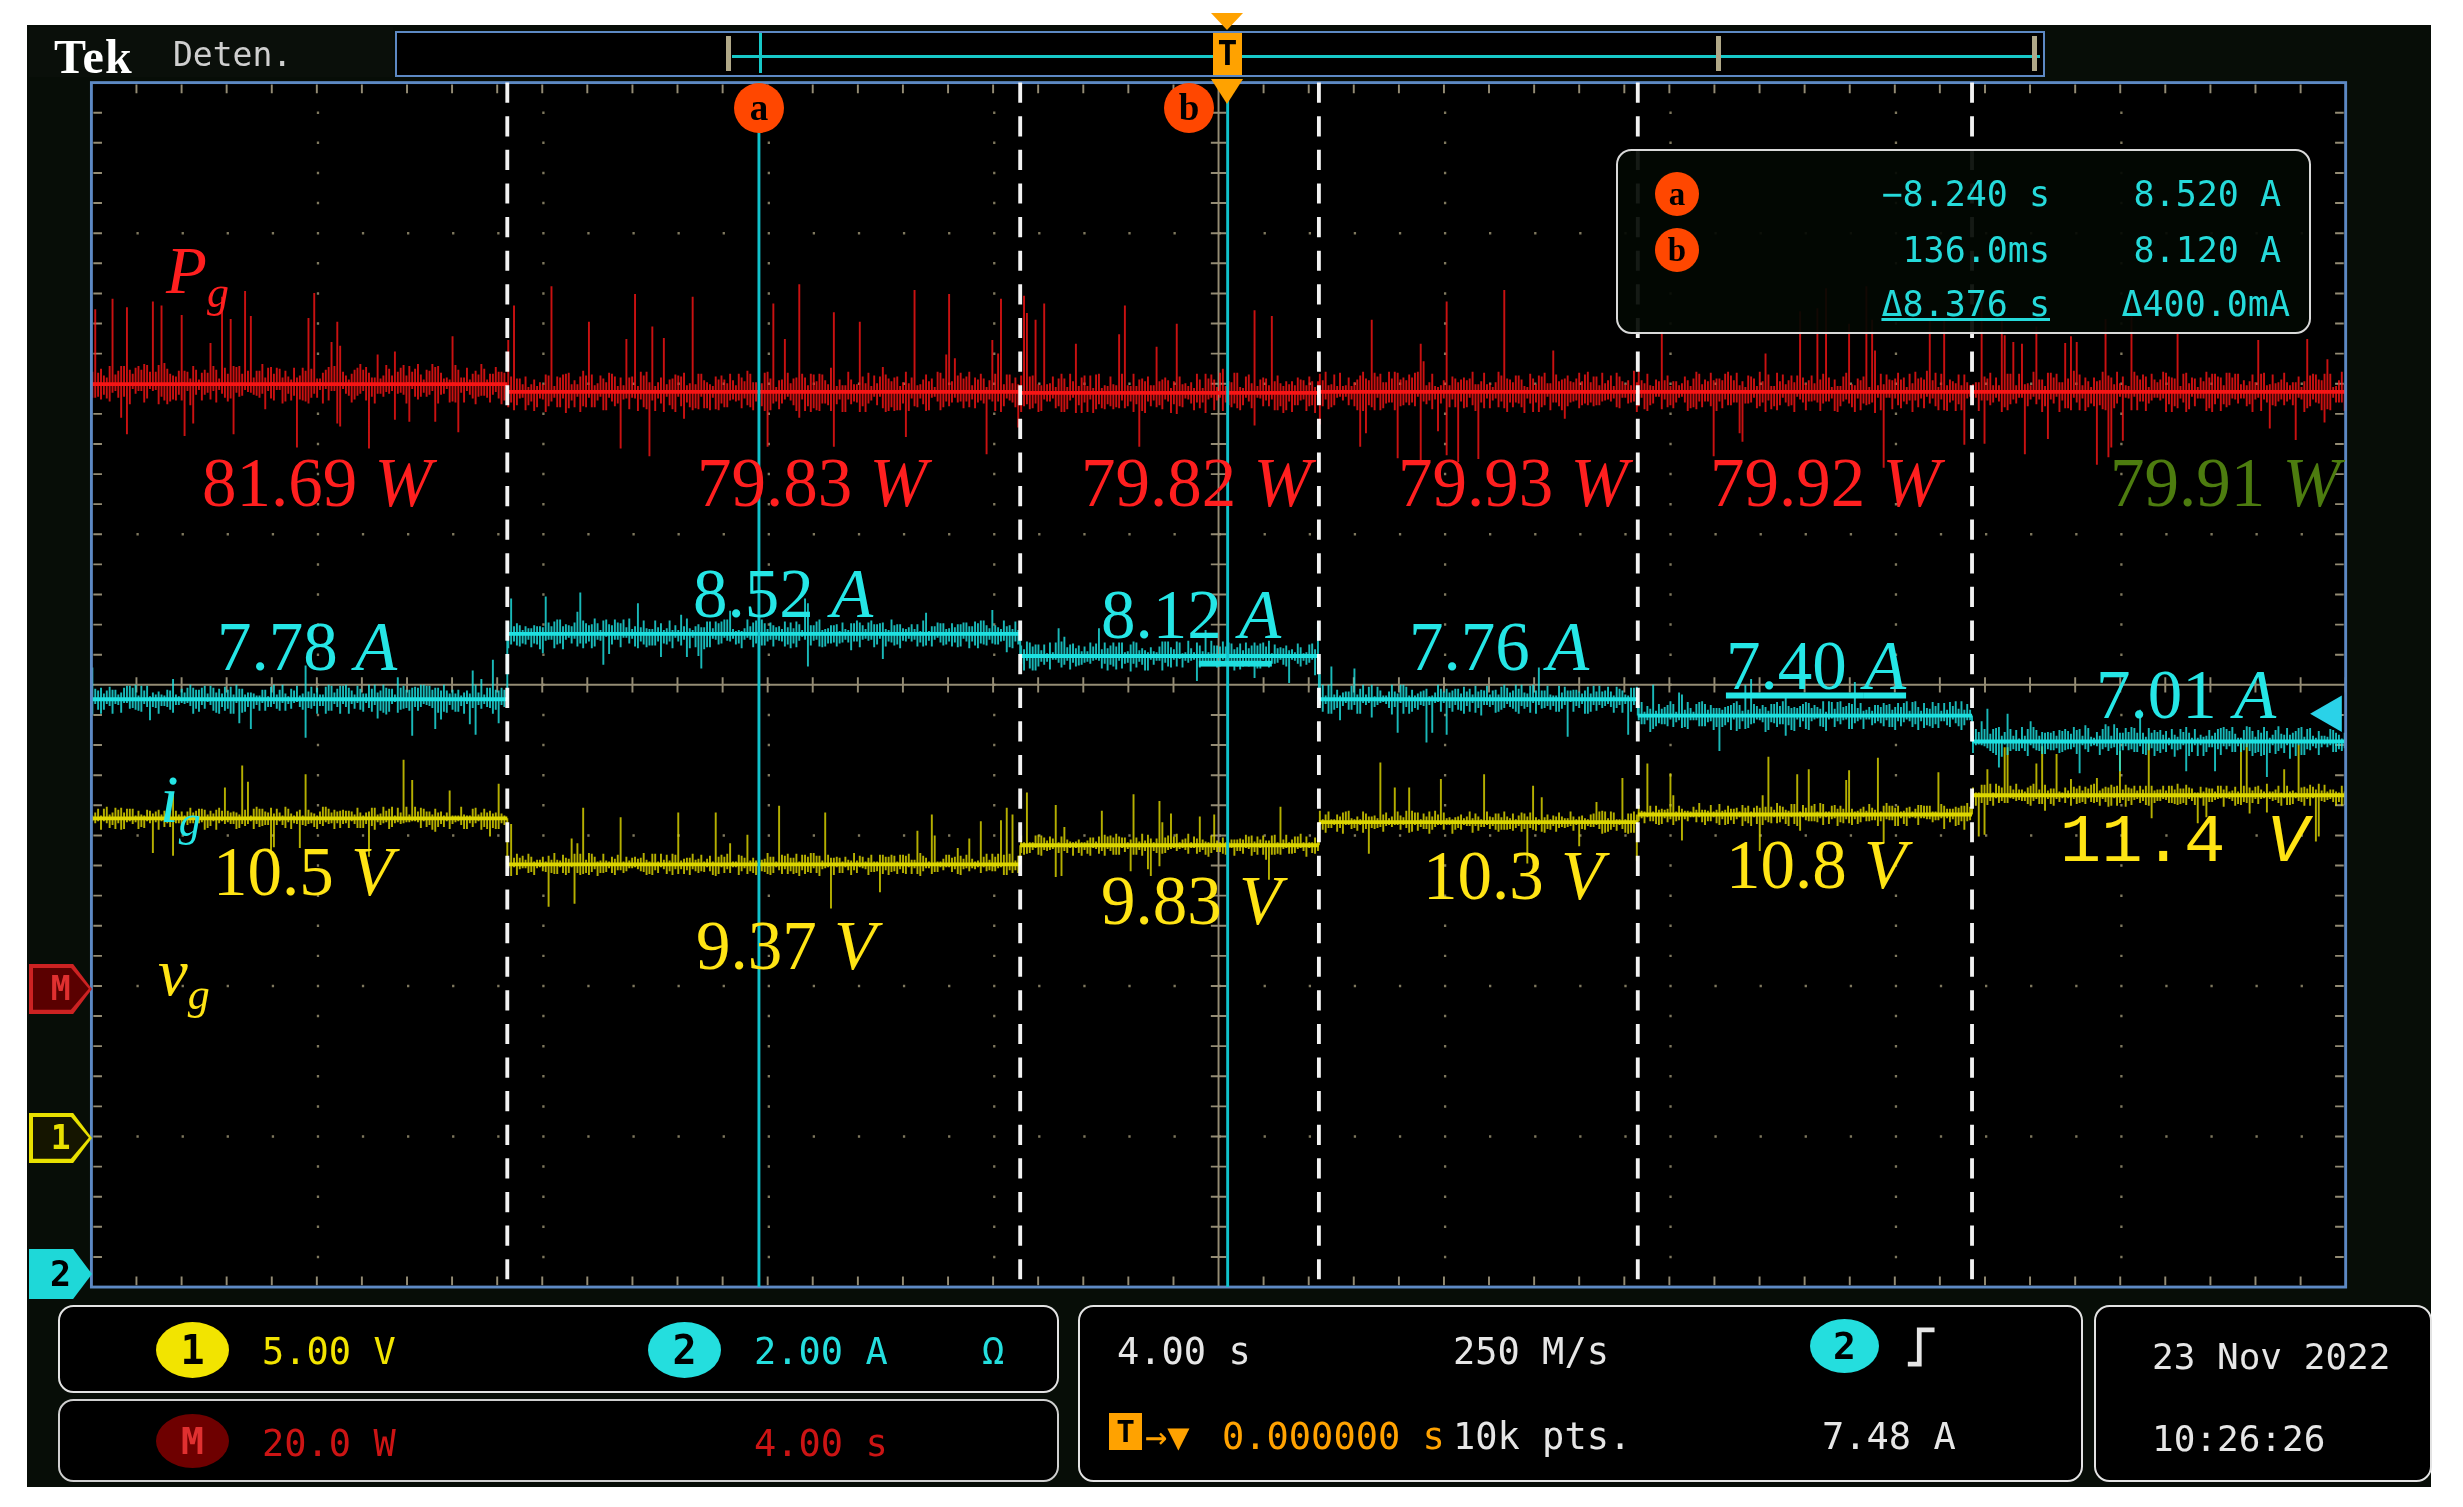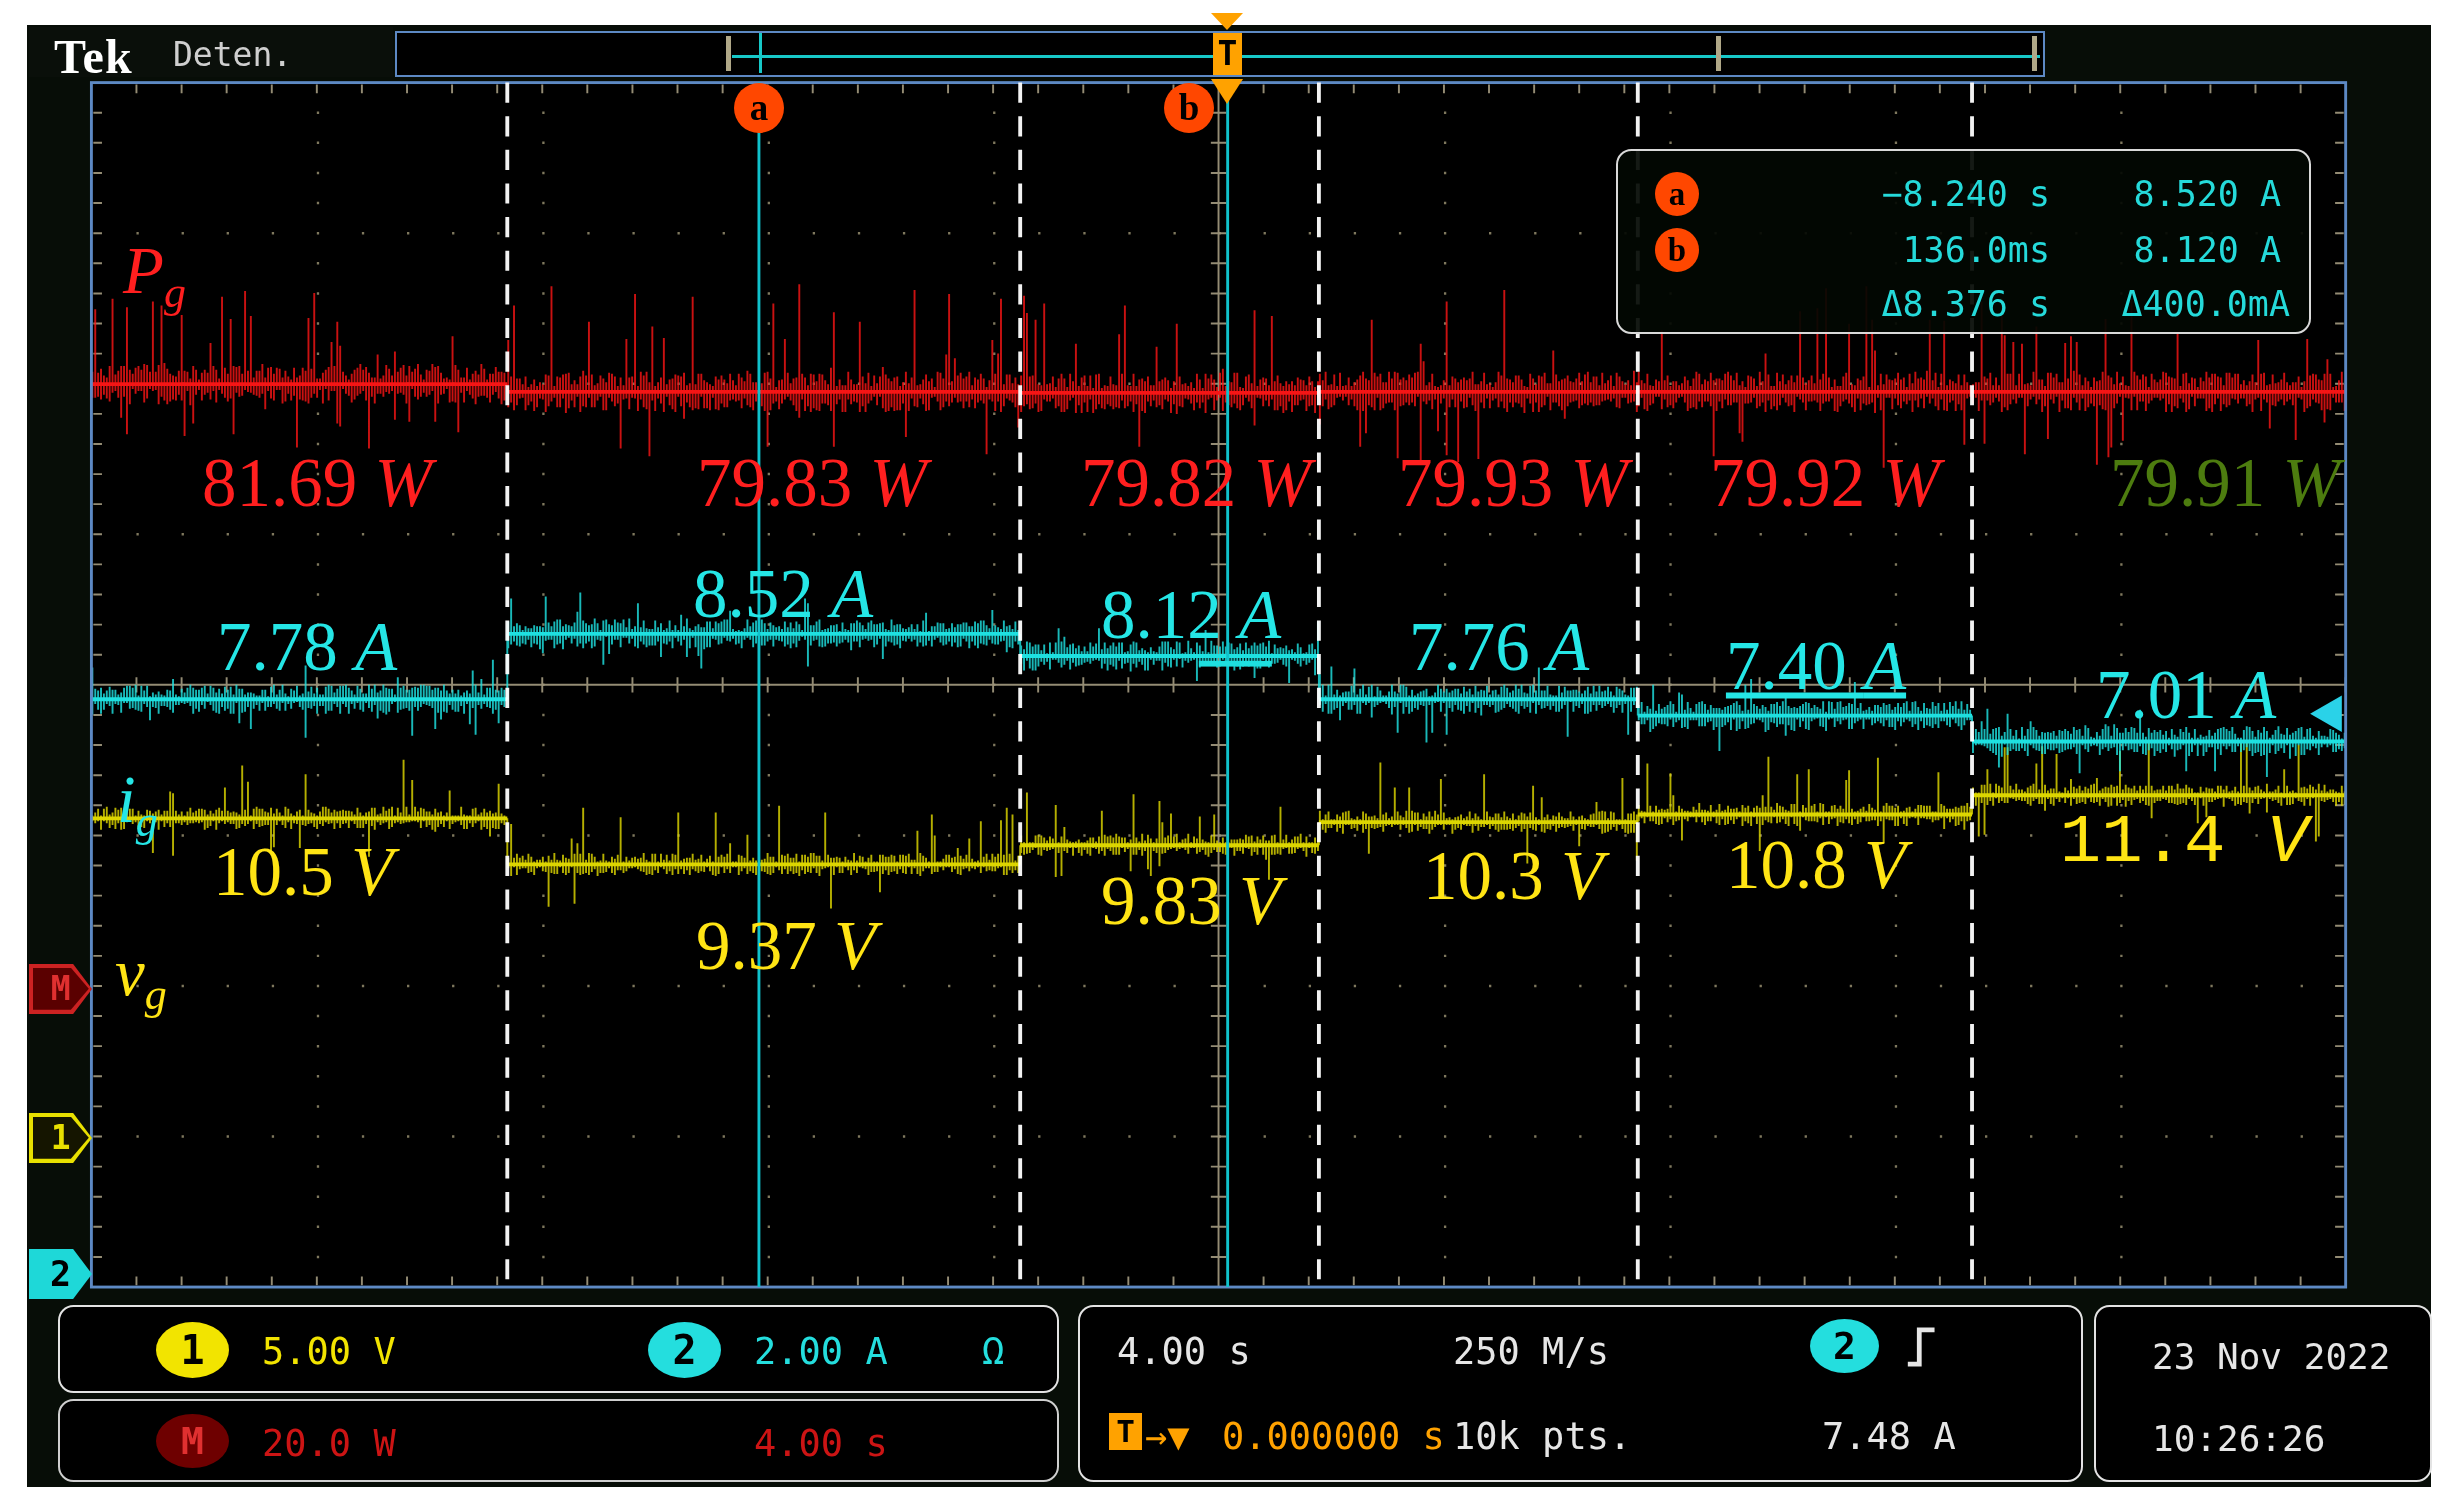--- a/index.html
+++ b/index.html
@@ -25,21 +25,21 @@
   .bx-txt{position:absolute;font-size:37px;white-space:nowrap;}
   
   .pent{position:absolute;width:63px;height:50px;clip-path:polygon(0 0,70% 0,100% 50%,70% 100%,0 100%);
         text-align:center;font-weight:bold;font-size:35px;line-height:50px;}
   .pent-in{position:absolute;left:3.8px;top:3.8px;width:56px;height:42px;clip-path:polygon(0 0,68% 0,100% 50%,68% 100%,0 100%);
         line-height:42px;font-size:33px;font-weight:bold;}
   
   .ann{position:absolute;transform:translate(-50%,-50%);font-family:"Liberation Serif",serif;
        font-size:69px;white-space:nowrap;}
   .ann i{font-style:italic;}
-  .tname{position:absolute;font-family:"Liberation Serif",serif;font-style:italic;font-size:67px;}
+  .tname{position:absolute;font-family:"Liberation Serif",serif;font-style:italic;font-size:67px;margin-left:43px;}
   .tname sub{font-size:44px;}
 </style>
 </head>
 <body>
 <div id="canvas">
 
 <div class="abs scope-bg"></div>
 
 <svg id="scope-svg" class="abs" style="left:0;top:0;" width="2463" height="1507" viewBox="0 0 2564 1569">
       <rect x="95" y="86" width="2347" height="1254" fill="#000000"></rect>
@@ -80,21 +80,21 @@
 <div class="abs cb-badge" style="left:734px;top:83px;width:50px;height:50px;line-height:50px;font-size:37px;">a</div>
 <div class="abs cb-badge" style="left:1164px;top:83px;width:50px;height:50px;line-height:50px;font-size:37px;">b</div>
 
 <div class="abs cursor-box">
   <div class="cb-badge" style="left:37px;top:21px;">a</div>
   <div class="cb-val" style="left:144px;top:23px;">−8.240 s</div>
   <div class="cb-val" style="left:375px;top:23px;">8.520 A</div>
   <div class="cb-badge" style="left:37px;top:77px;">b</div>
   <div class="cb-val" style="left:144px;top:79px;">136.0ms</div>
   <div class="cb-val" style="left:375px;top:79px;">8.120 A</div>
-  <div class="cb-val" style="left:144px;top:133px;">Δ8.376 s</div>
+  <div class="cb-val" style="left:144px;top:133px;text-decoration:underline;">Δ8.376 s</div>
   <div class="cb-val" style="left:384px;top:133px;">Δ400.0mA</div>
 </div>
 
 <div class="pent" style="left:29px;top:964px;background:#cc2222;">
   <div class="pent-in" style="background:#5a0000;color:#e03030;">M</div>
 </div>
 <div class="pent" style="left:29px;top:1113px;background:#e8e000;">
   <div class="pent-in" style="background:#151500;color:#e8e000;">1</div>
 </div>
 <div class="pent" style="left:29px;top:1249px;background:#1ed8d8;color:#000;">2</div>

